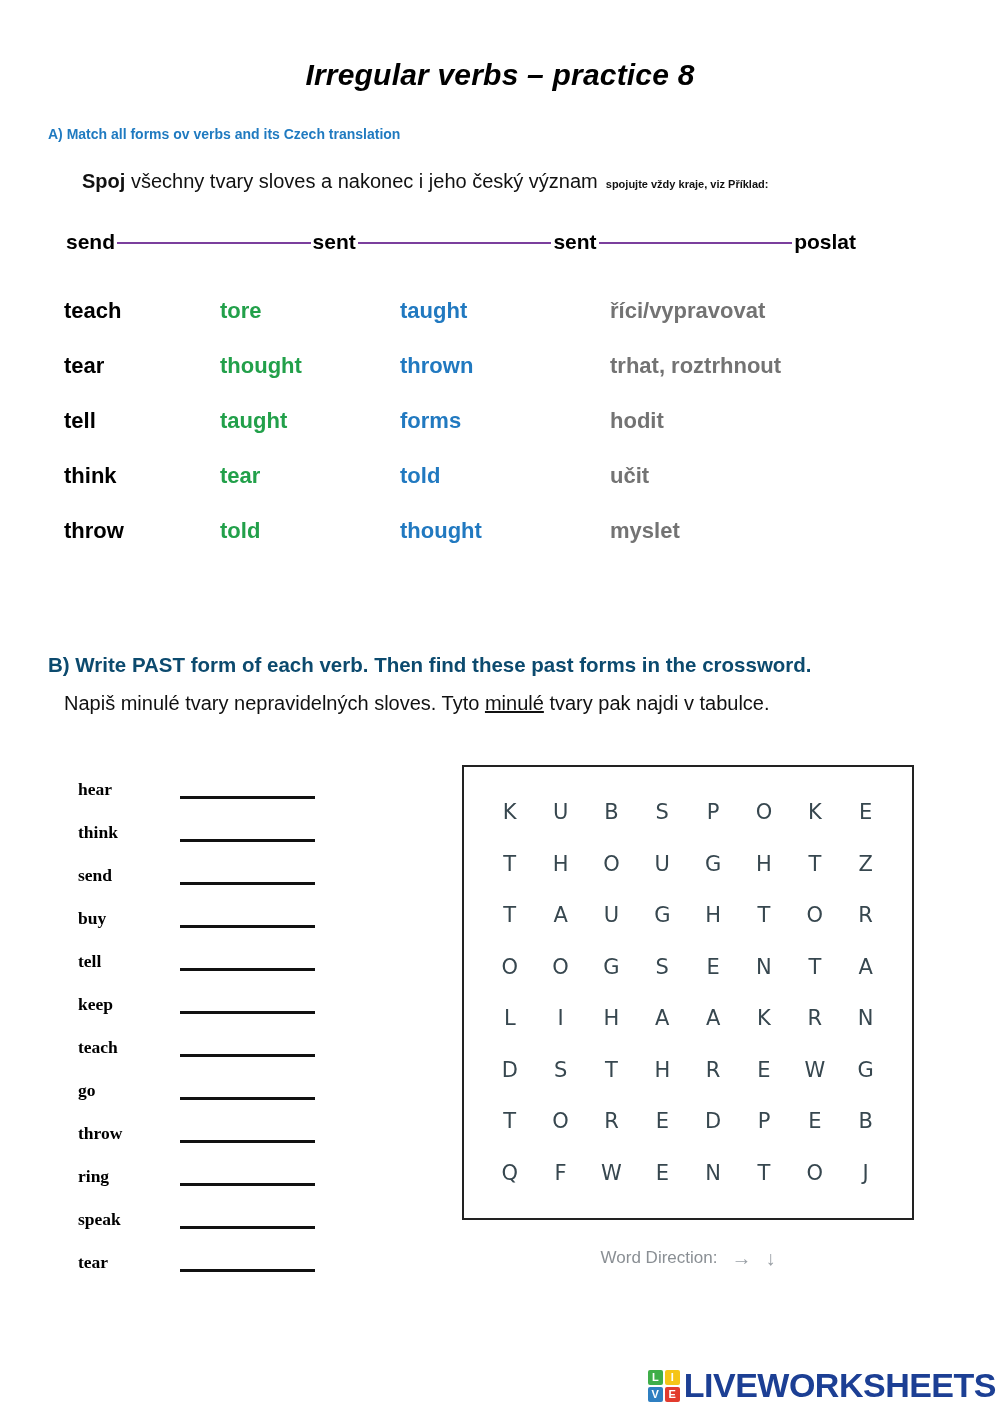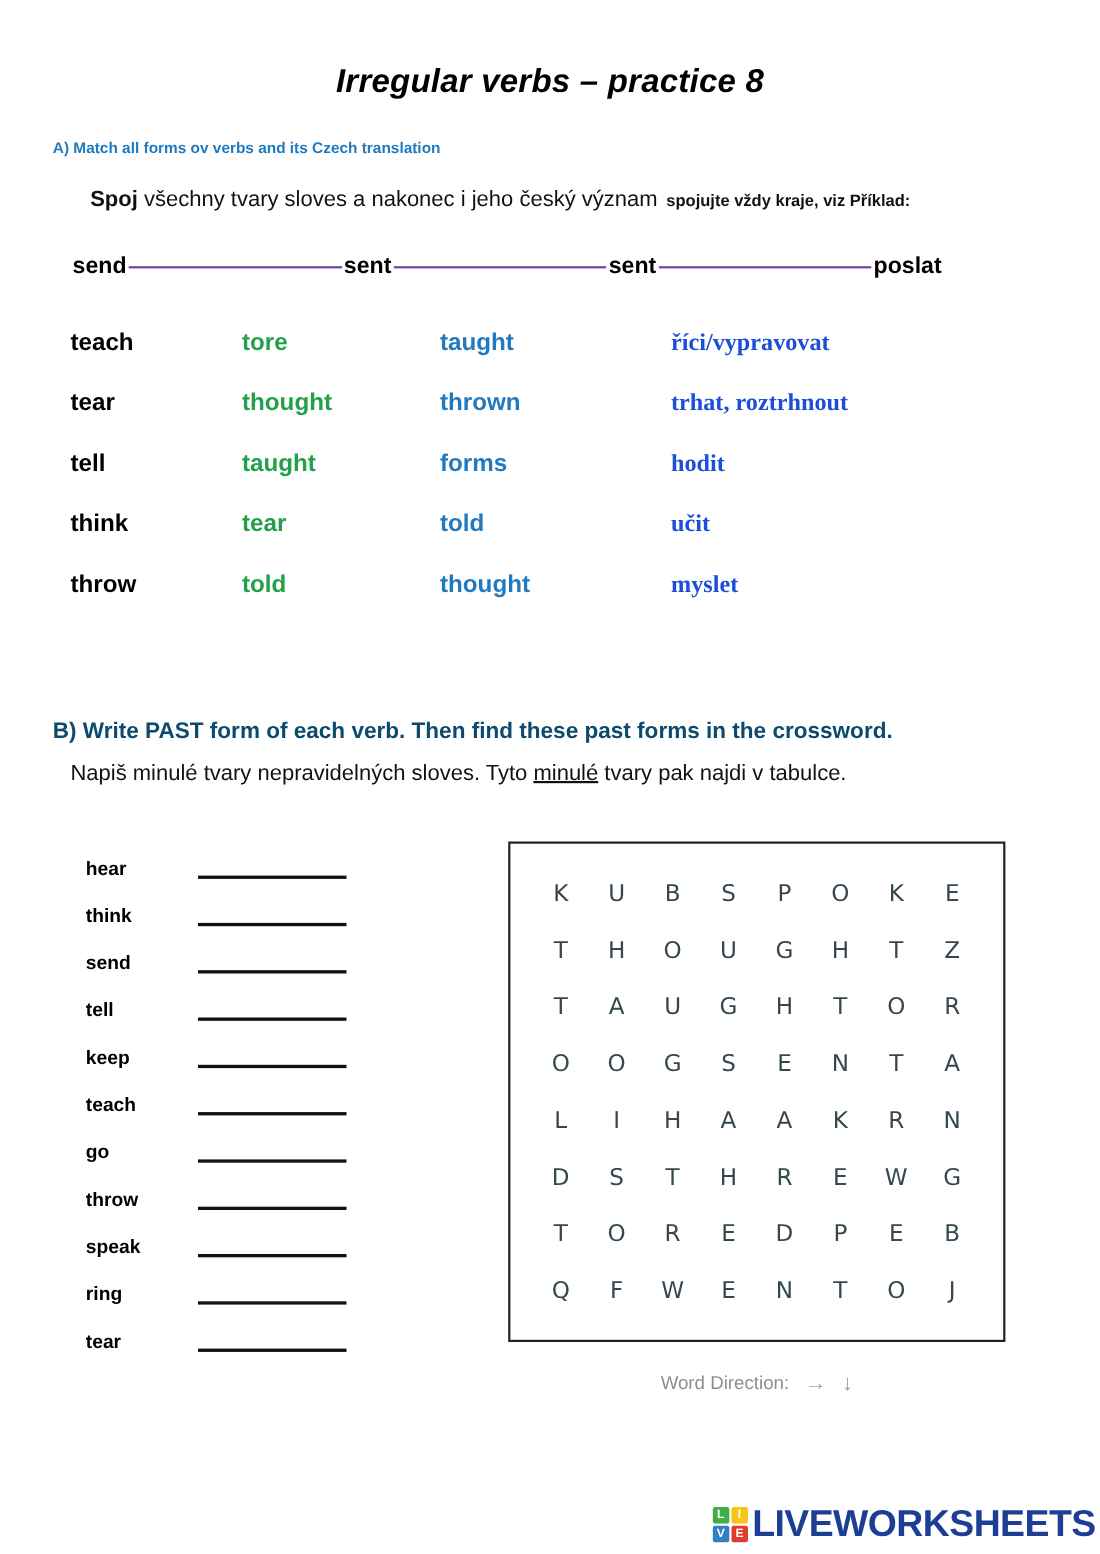--- a/index.html
+++ b/index.html
@@ -43,21 +43,21 @@
   .sec-a-sub {
     position: absolute;
     top: 170px;
     left: 82px;
     font-size: 20px;
     color: #111;
     white-space: nowrap;
   }
   .sec-a-sub b { font-weight: bold; }
   .sec-a-note {
-    font-size: 15px;
+    font-size: 11px;
     font-weight: bold;
     margin-left: 8px;
   }
 
   
   .example-row {
     position: absolute;
     top: 225px;
     left: 66px;
     width: 790px;
@@ -95,21 +95,21 @@
     align-items: flex-start;
   }
   .match-cell {
     font-size: 22px;
     font-weight: bold;
     white-space: nowrap;
   }
   .col-base  { width: 220px; padding-left: 64px; color: #000000; box-sizing: border-box; }
   .col-past  { width: 180px; color: #22a04a; }
   .col-part  { width: 210px; color: #2179c0; }
-  .col-cz    { width: 330px; color: #1d4ed8; font-family: Liberation Serif, serif; }
+  .col-cz    { width: 330px; color: #737373; }
 
   
   .sec-b-heading {
     position: absolute;
     top: 653px;
     left: 48px;
     font-size: 20.5px;
     font-weight: bold;
     color: #0c4a6e;
     white-space: nowrap;
@@ -129,20 +129,21 @@
   .verb-list {
     position: absolute;
     top: 768px;
     left: 78px;
     width: 300px;
   }
   .verb-item {
     display: flex;
     align-items: center;
     height: 43px;
+    font-family: Liberation Serif, serif;
   }
   .verb-label {
     width: 92px;
     font-size: 17.5px;
     font-weight: bold;
     color: #000;
     white-space: nowrap;
   }
   .verb-blank {
     width: 135px;
@@ -311,45 +312,49 @@
   </div>
   <div class="verb-item">
     <span class="verb-label">think</span>
     <span class="verb-blank"></span>
   </div>
   <div class="verb-item">
     <span class="verb-label">send</span>
     <span class="verb-blank"></span>
   </div>
   <div class="verb-item">
+    <span class="verb-label">buy</span>
+    <span class="verb-blank"></span>
+  </div>
+  <div class="verb-item">
     <span class="verb-label">tell</span>
     <span class="verb-blank"></span>
   </div>
   <div class="verb-item">
     <span class="verb-label">keep</span>
     <span class="verb-blank"></span>
   </div>
   <div class="verb-item">
     <span class="verb-label">teach</span>
     <span class="verb-blank"></span>
   </div>
   <div class="verb-item">
     <span class="verb-label">go</span>
     <span class="verb-blank"></span>
   </div>
   <div class="verb-item">
     <span class="verb-label">throw</span>
     <span class="verb-blank"></span>
   </div>
   <div class="verb-item">
+    <span class="verb-label">ring</span>
+    <span class="verb-blank"></span>
+  </div>
+  <div class="verb-item">
     <span class="verb-label">speak</span>
-    <span class="verb-blank"></span>
-  </div>
-  <div class="verb-item">
-    <span class="verb-label">ring</span>
     <span class="verb-blank"></span>
   </div>
   <div class="verb-item">
     <span class="verb-label">tear</span>
     <span class="verb-blank"></span>
   </div>
 </div>
 
 <div class="ws-box">
   <div class="ws-grid">

